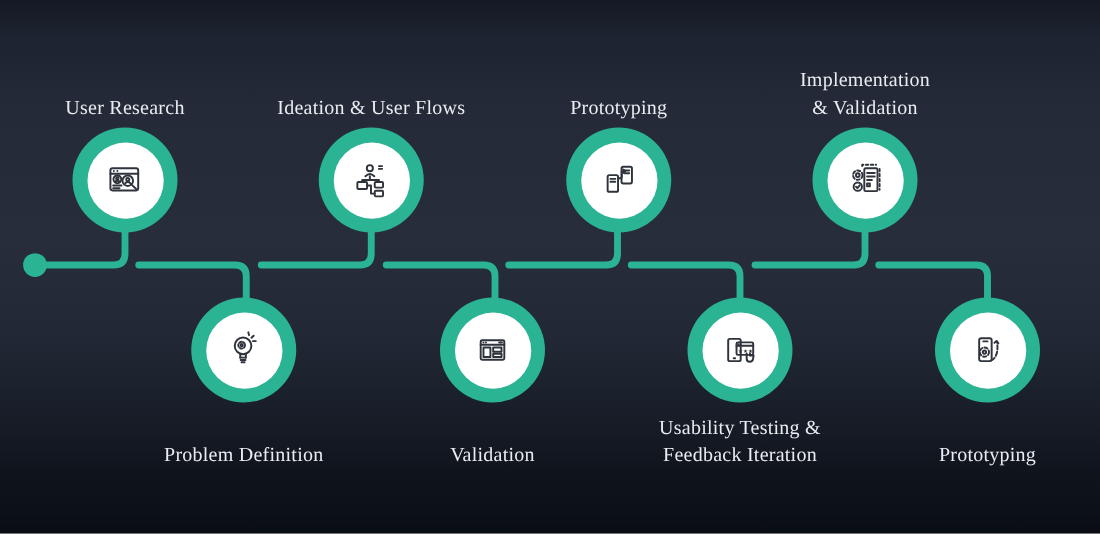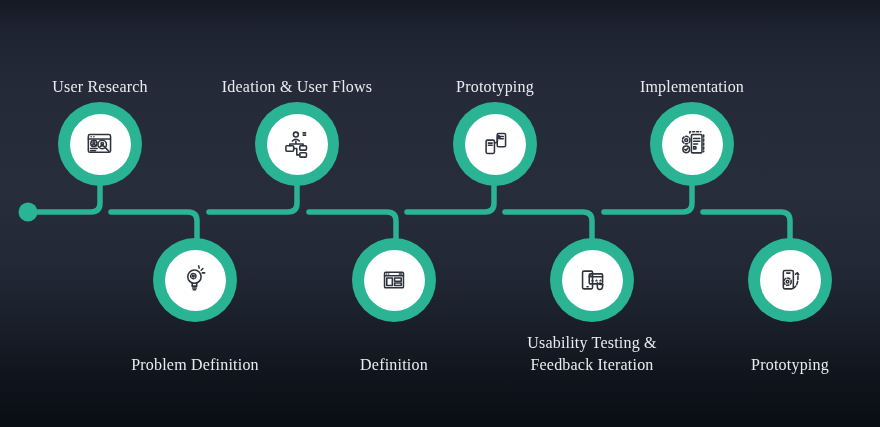--- a/index.html
+++ b/index.html
@@ -113,21 +113,21 @@
           <rect x="20.5" y="19.5" width="6" height="4" rx="0.8"></rect>
           <path d="M15 22 H17.8 V27.8 H20.5"></path>
           <rect x="20.5" y="25.8" width="6" height="4" rx="0.8"></rect>
         </svg>
       </div>
     </div>
   </div>
 
   <div class="step bottom" style="left:274px;top:188px;">
     <div class="step-label">
-      <div>Definition</div>
+      <div>Validation</div>
     </div>
     <div class="circle-outer">
       <div class="circle-inner">
         <svg class="icon" viewBox="0 0 36 36">
           <rect x="9.5" y="11" width="17" height="14" rx="1"></rect>
           <path d="M9.5 14.2 H26.5"></path>
           <path d="M11.5 12.6 h0.01 M13.3 12.6 h0.01 M22.8 12.6 h2"></path>
           <rect x="11.5" y="16.2" width="5" height="6.8"></rect>
           <rect x="18.5" y="16.2" width="6" height="3"></rect>
           <rect x="18.5" y="20.7" width="6" height="2.3"></rect>
@@ -171,20 +171,21 @@
           <path d="M22.8 20.5 v3.6 q0 2.4 2.2 2.4 q2.1 0 2.4 -2.1 l0.4 -2.4 h-2.6"></path>
           <path d="M25.2 21.8 v-1.4"></path>
         </svg>
       </div>
     </div>
   </div>
 
   <div class="step top" style="left:572px;top:52px;">
     <div class="step-label">
       <div>Implementation</div>
+      <div>&amp; Validation</div>
     </div>
     <div class="circle-outer">
       <div class="circle-inner">
         <svg class="icon" viewBox="0 0 36 36">
           <rect x="17.5" y="9.5" width="9.5" height="16.5" rx="1"></rect>
           <path d="M19.5 13 h5.5 M19.5 15.5 h5.5 M19.5 18 h3.5"></path>
           <rect x="19.5" y="20.5" width="2" height="2"></rect>
           <path d="M16 8 v-1 h10 M28.5 10 v15" stroke-dasharray="1.8 1.8" stroke-width="1"></path>
           <circle cx="12.8" cy="14.5" r="3.4" stroke-dasharray="2.2 1.6"></circle>
           <circle cx="12.8" cy="14.5" r="1.3"></circle>

